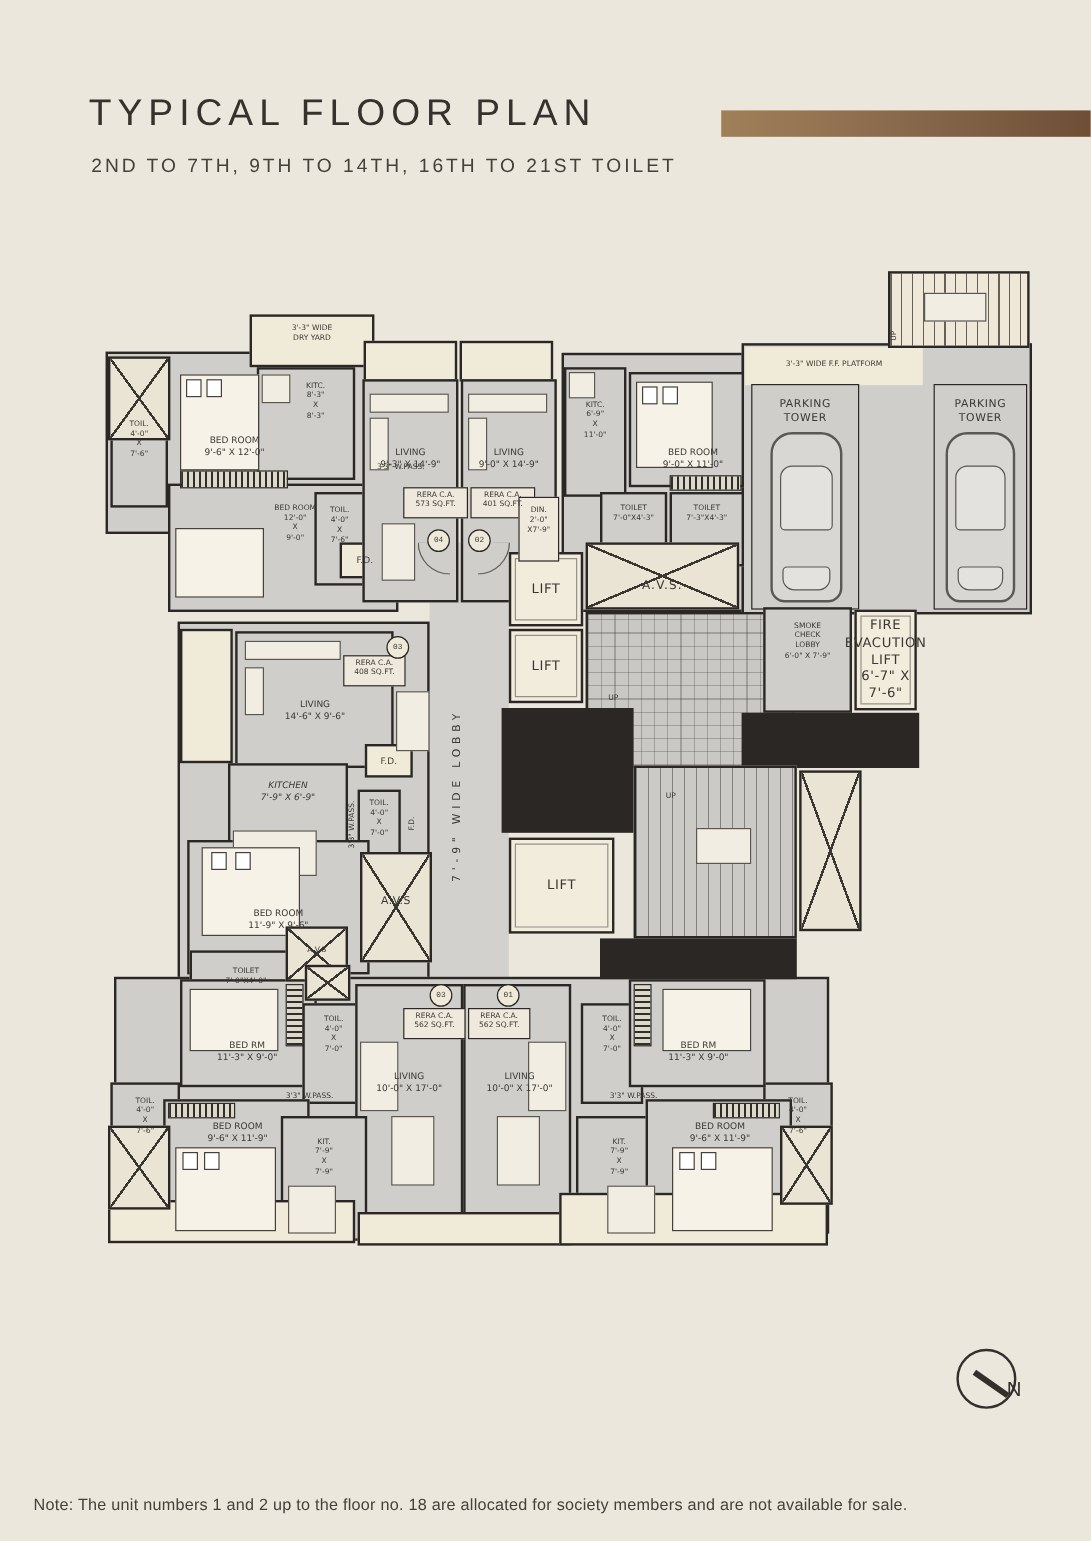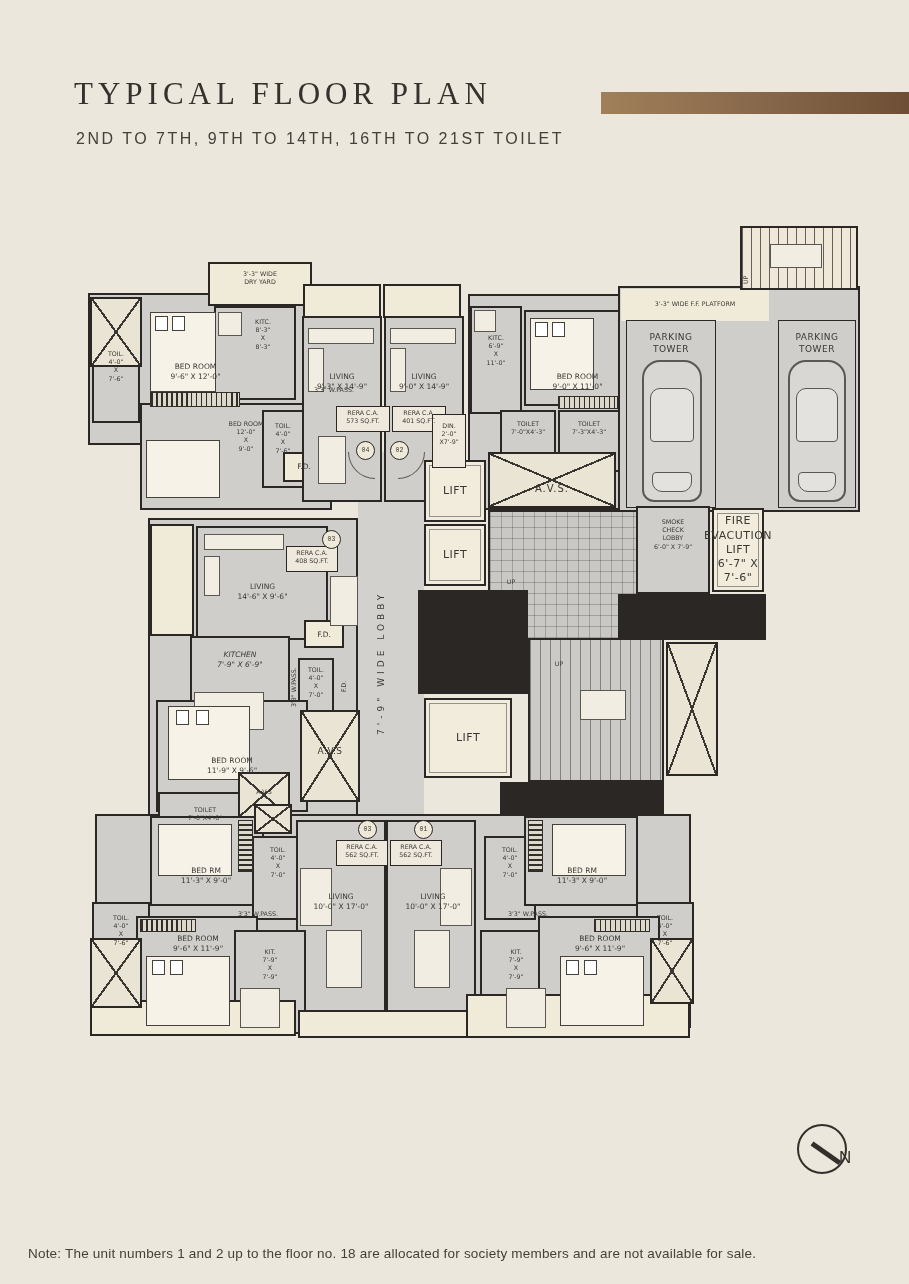--- a/index.html
+++ b/index.html
@@ -2,21 +2,21 @@
 <html><head>
 <meta charset="utf-8">
 <style>
   html,body{margin:0;padding:0;}
   body{
     width:909px;height:1284px;position:relative;overflow:hidden;
     background:#ece7dc;font-family:"Liberation Sans",sans-serif;
   }
   .abs{position:absolute;box-sizing:border-box;}
   .title{
-    position:absolute;font-family:Liberation Serif, serif;font-weight:400;
+    position:absolute;font-family:Liberation Sans, sans-serif;font-weight:400;
     font-size:31px;letter-spacing:5px;color:#35312c;
   }
   .subtitle{
     position:absolute;font-size:16px;letter-spacing:2.5px;color:#44403a;
   }
   .bar{position:absolute;background:linear-gradient(90deg,#a08059,#86664a 55%,#6e4f35);}
   .room{position:absolute;box-sizing:border-box;background:#cfcecb;border:2px solid #2a2724;z-index:2;}
   .wing{z-index:1;}
   .cream{background:#f0ead9;}
   .dark{position:absolute;background:#2a2724;z-index:2;}

